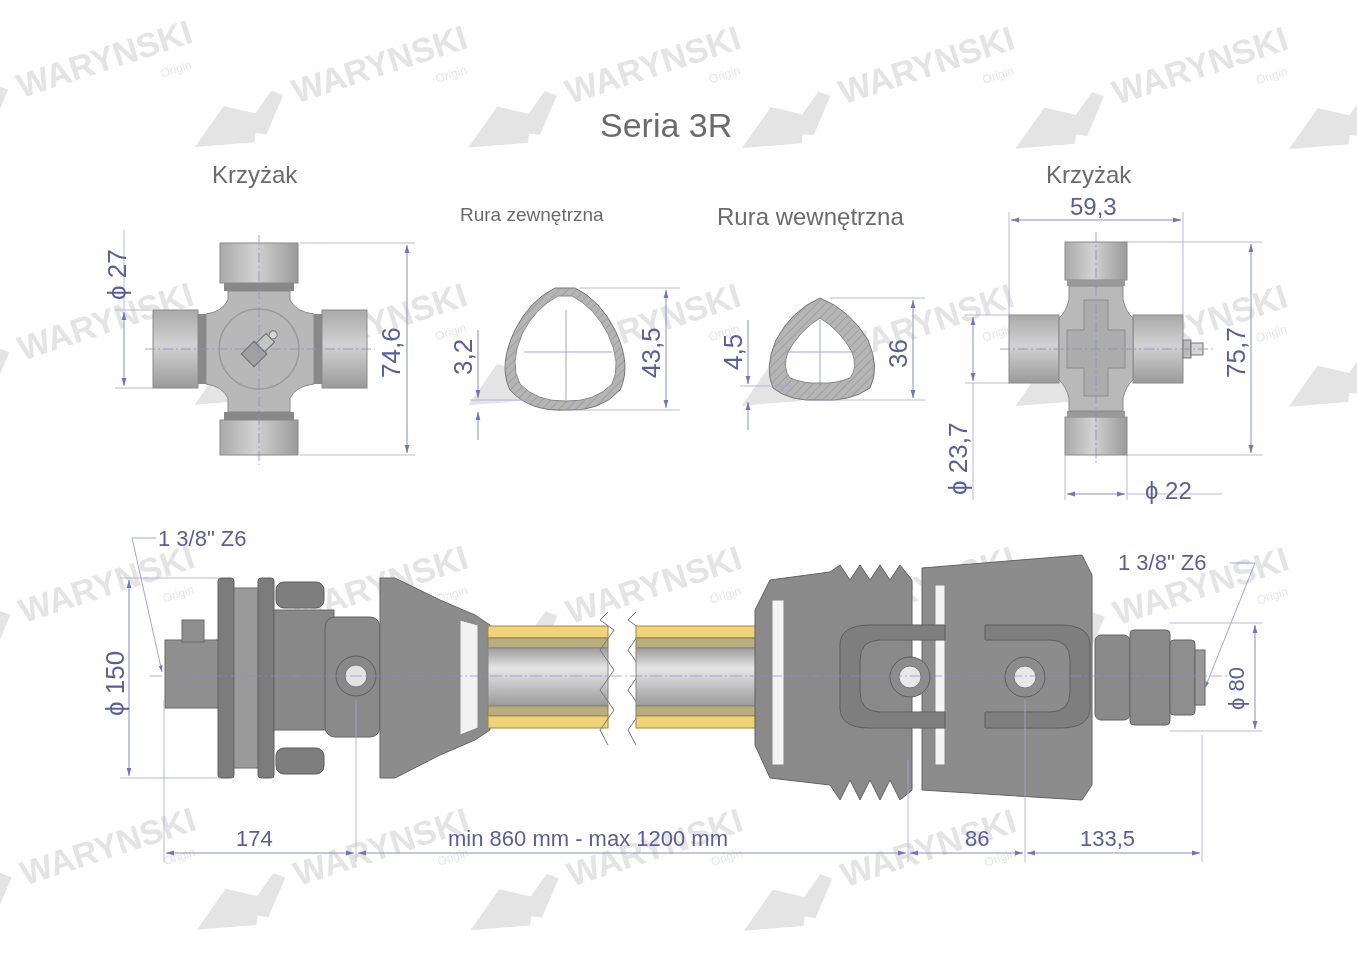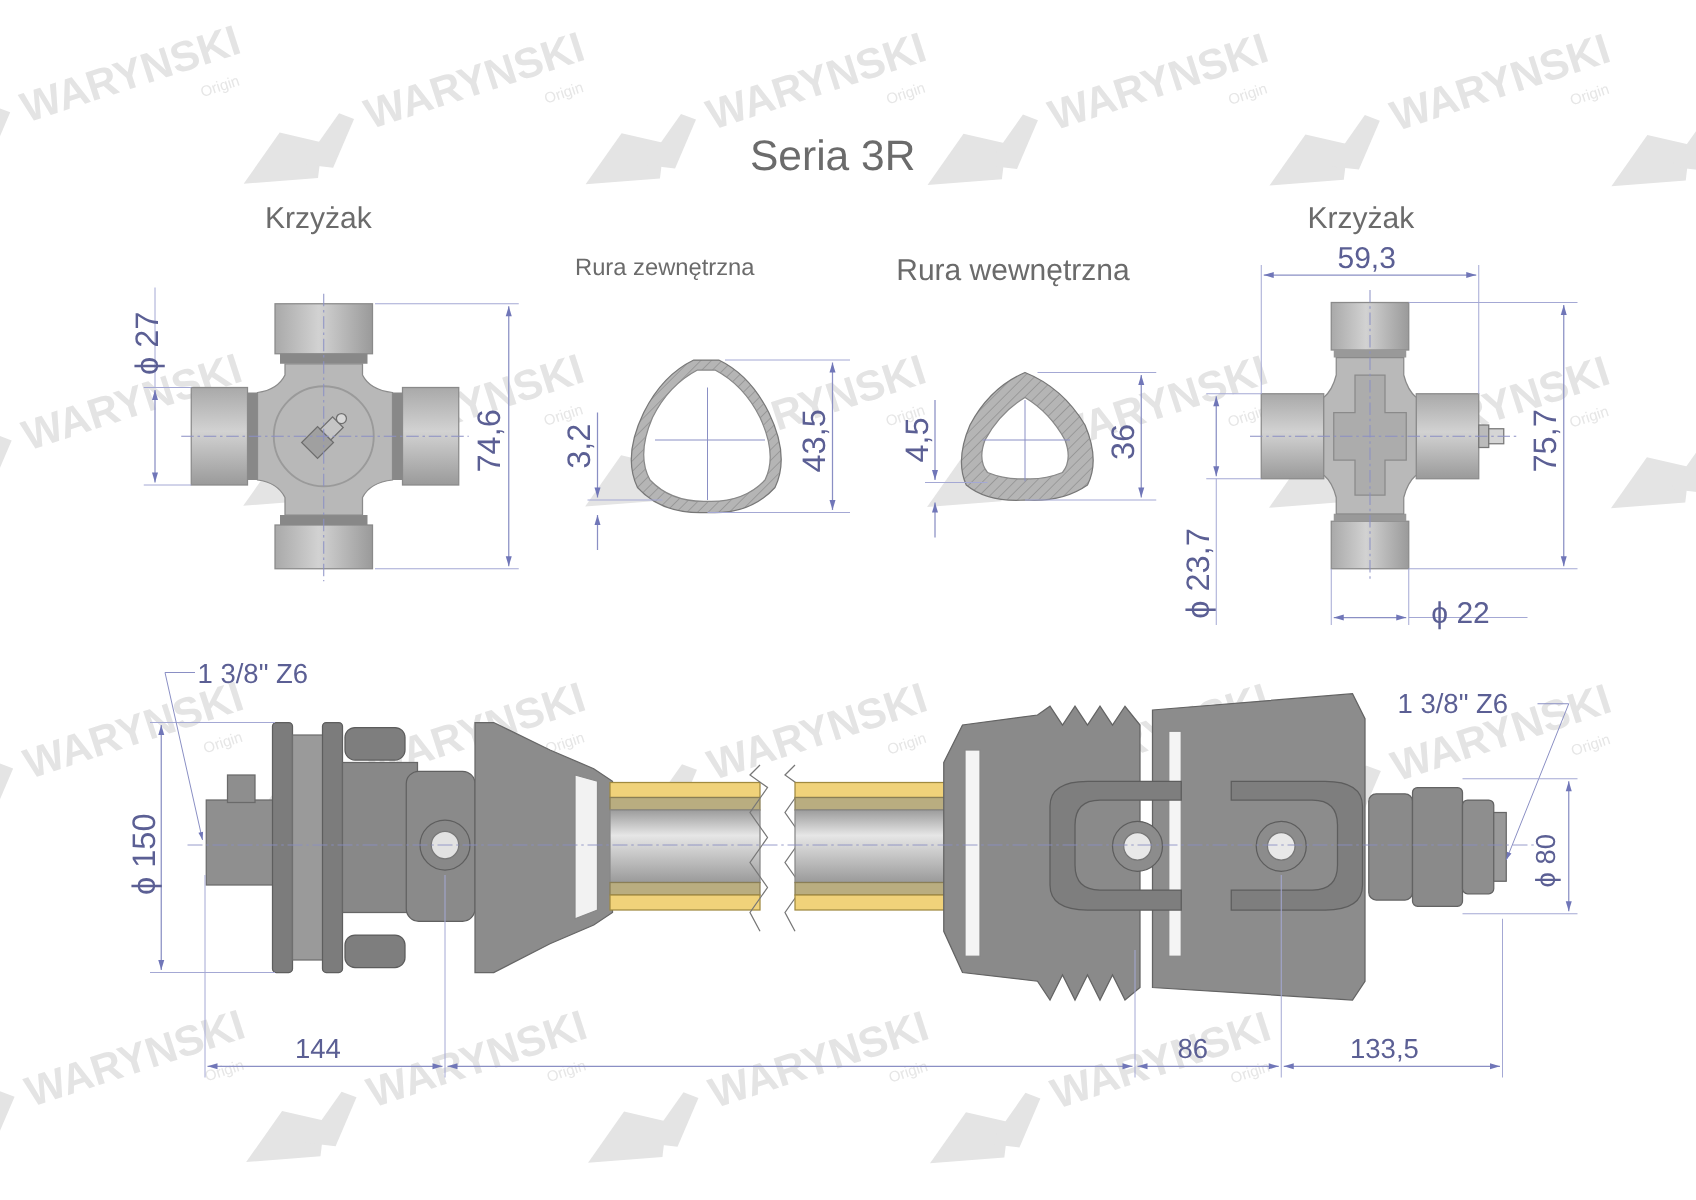--- a/index.html
+++ b/index.html
@@ -266,16 +266,17 @@
   <div class="lbl" style="left:1070px;top:195px;font-size:24px;">59,3</div>
   <div class="lbl vert" style="left:1223px;top:378px;font-size:26px;">75,7</div>
   <div class="lbl vert" style="left:945px;top:495px;font-size:26px;">ϕ 23,7</div>
   <div class="lbl" style="left:1145px;top:467px;font-size:24px;margin-top:12px;">ϕ  22</div>
 
   <div class="lbl" style="left:158px;top:528px;font-size:22px;">1 3/8" Z6</div>
   <div class="lbl" style="left:1118px;top:552px;font-size:22px;">1 3/8" Z6</div>
   <div class="lbl vert" style="left:102px;top:716px;font-size:26px;">ϕ 150</div>
   <div class="lbl vert" style="left:1226px;top:710px;font-size:22px;">ϕ 80</div>
 
-  <div class="lbl" style="left:236px;top:828px;font-size:22px;">144</div>
-  <div class="lbl" style="left:942px;top:828px;font-size:22px;">86</div>
+  <div class="lbl" style="left:236px;top:828px;font-size:22px;">174</div>
+  <div class="lbl" style="left:448px;top:828px;font-size:22px;">min  860  mm - max 1200 mm</div>
+  <div class="lbl" style="left:965px;top:828px;font-size:22px;">86</div>
   <div class="lbl" style="left:1080px;top:828px;font-size:22px;">133,5</div>
 </div>
 
 </body></html>

